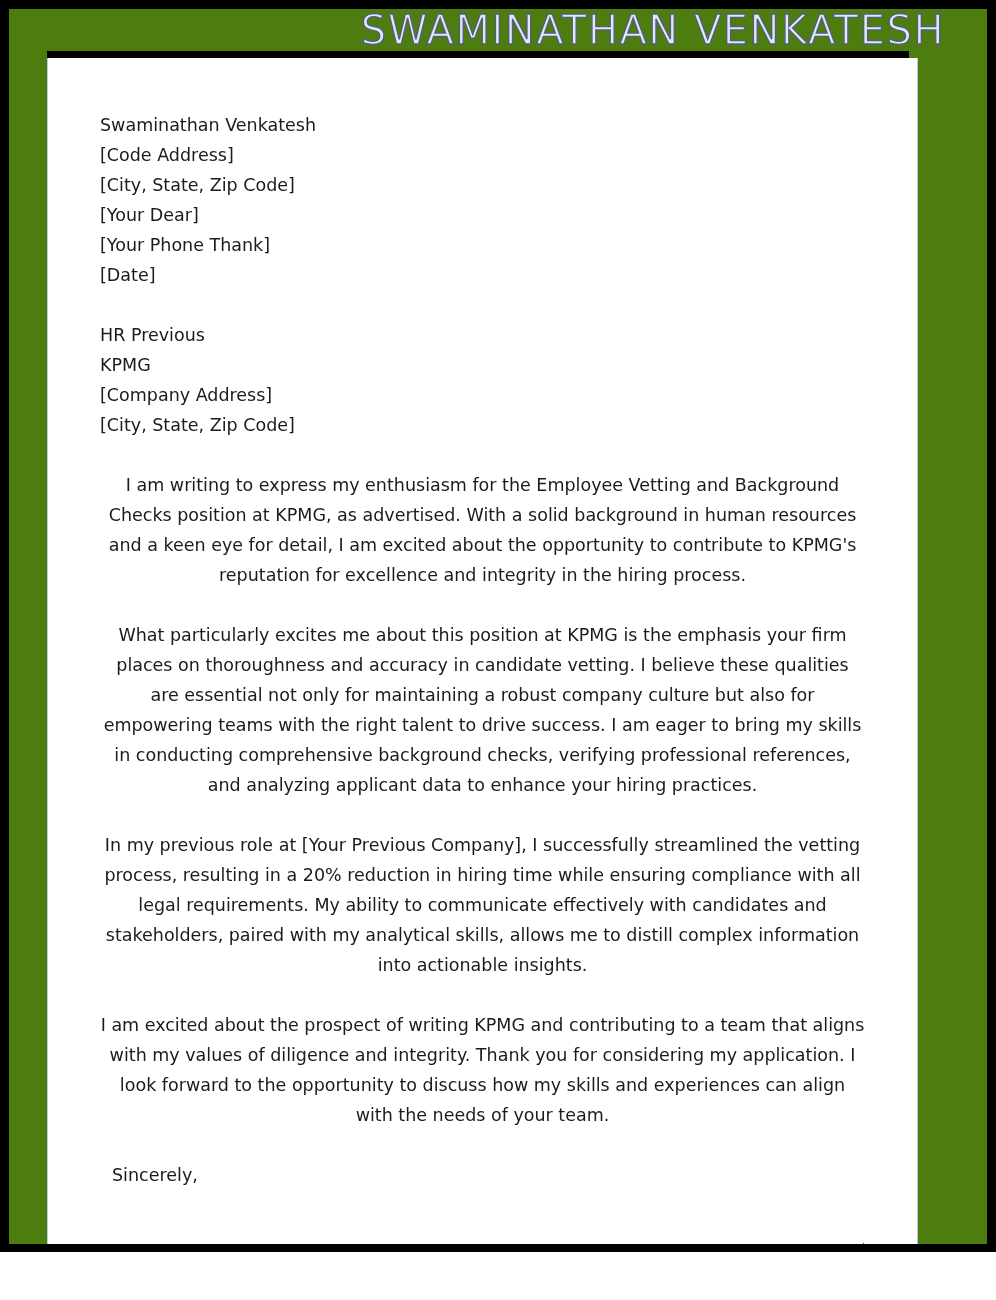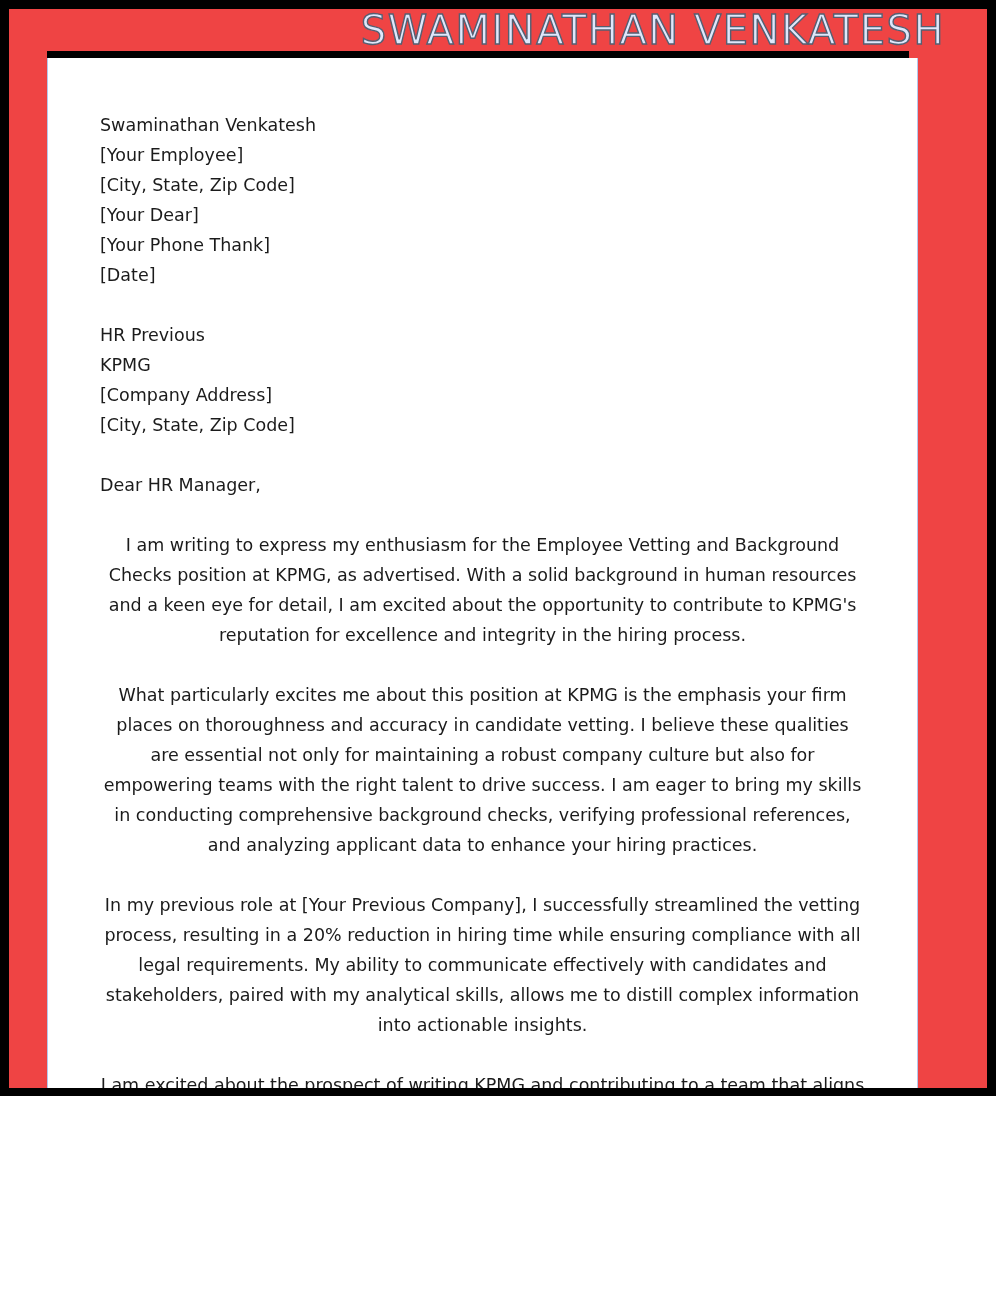--- a/index.html
+++ b/index.html
@@ -8,23 +8,23 @@
     background: #ffffff;
   }
   body {
     font-family: "DejaVu Sans", sans-serif;
   }
 
   
   .page {
     position: relative;
     width: 996px;
-    height: 1096px;
+    height: 1252px;
     box-sizing: border-box;
-    background: #ef4444;
+    background: #4d7c0f;
     border-left: 9px solid #000000;
     border-right: 9px solid #000000;
     border-top: 9px solid #000000;
     border-bottom: 8px solid #000000;
     overflow: hidden;
   }
 
   
   .header-band {
     position: absolute;
@@ -140,35 +140,34 @@
   </div>
 
   <div class="header-rule"></div>
 
   <div class="letter-card">
     <div class="letter-inner">
       <div class="letter-body">
 
         <div class="block">
           <div class="addr-line">Swaminathan Venkatesh</div>
-          <div class="addr-line">[Your Employee]</div>
+          <div class="addr-line">[Code Address]</div>
           <div class="addr-line">[City, State, Zip Code]</div>
           <div class="addr-line">[Your Dear]</div>
           <div class="addr-line">[Your Phone Thank]</div>
           <div class="addr-line">[Date]</div>
         </div>
 
         <div class="block">
           <div class="addr-line">HR Previous</div>
           <div class="addr-line">KPMG</div>
           <div class="addr-line">[Company Address]</div>
           <div class="addr-line">[City, State, Zip Code]</div>
         </div>
 
-        <div class="salutation">Dear HR Manager,</div>
 
         <p class="para">I am writing to express my enthusiasm for the Employee Vetting and Background Checks position at KPMG, as advertised. With a solid background in human resources and a keen eye for detail, I am excited about the opportunity to contribute to KPMG's reputation for excellence and integrity in the hiring process.</p>
         <p class="para">What particularly excites me about this position at KPMG is the emphasis your firm places on thoroughness and accuracy in candidate vetting. I believe these qualities are essential not only for maintaining a robust company culture but also for empowering teams with the right talent to drive success. I am eager to bring my skills in conducting comprehensive background checks, verifying professional references, and analyzing applicant data to enhance your hiring practices.</p>
         <p class="para">In my previous role at [Your Previous Company], I successfully streamlined the vetting process, resulting in a 20% reduction in hiring time while ensuring compliance with all legal requirements. My ability to communicate effectively with candidates and stakeholders, paired with my analytical skills, allows me to distill complex information into actionable insights.</p>
         <p class="para">I am excited about the prospect of writing KPMG and contributing to a team that aligns with my values of diligence and integrity. Thank you for considering my application. I look forward to the opportunity to discuss how my skills and experiences can align with the needs of your team.</p>
 
         <div class="closing">Sincerely,</div>
 
       </div>
     </div>

